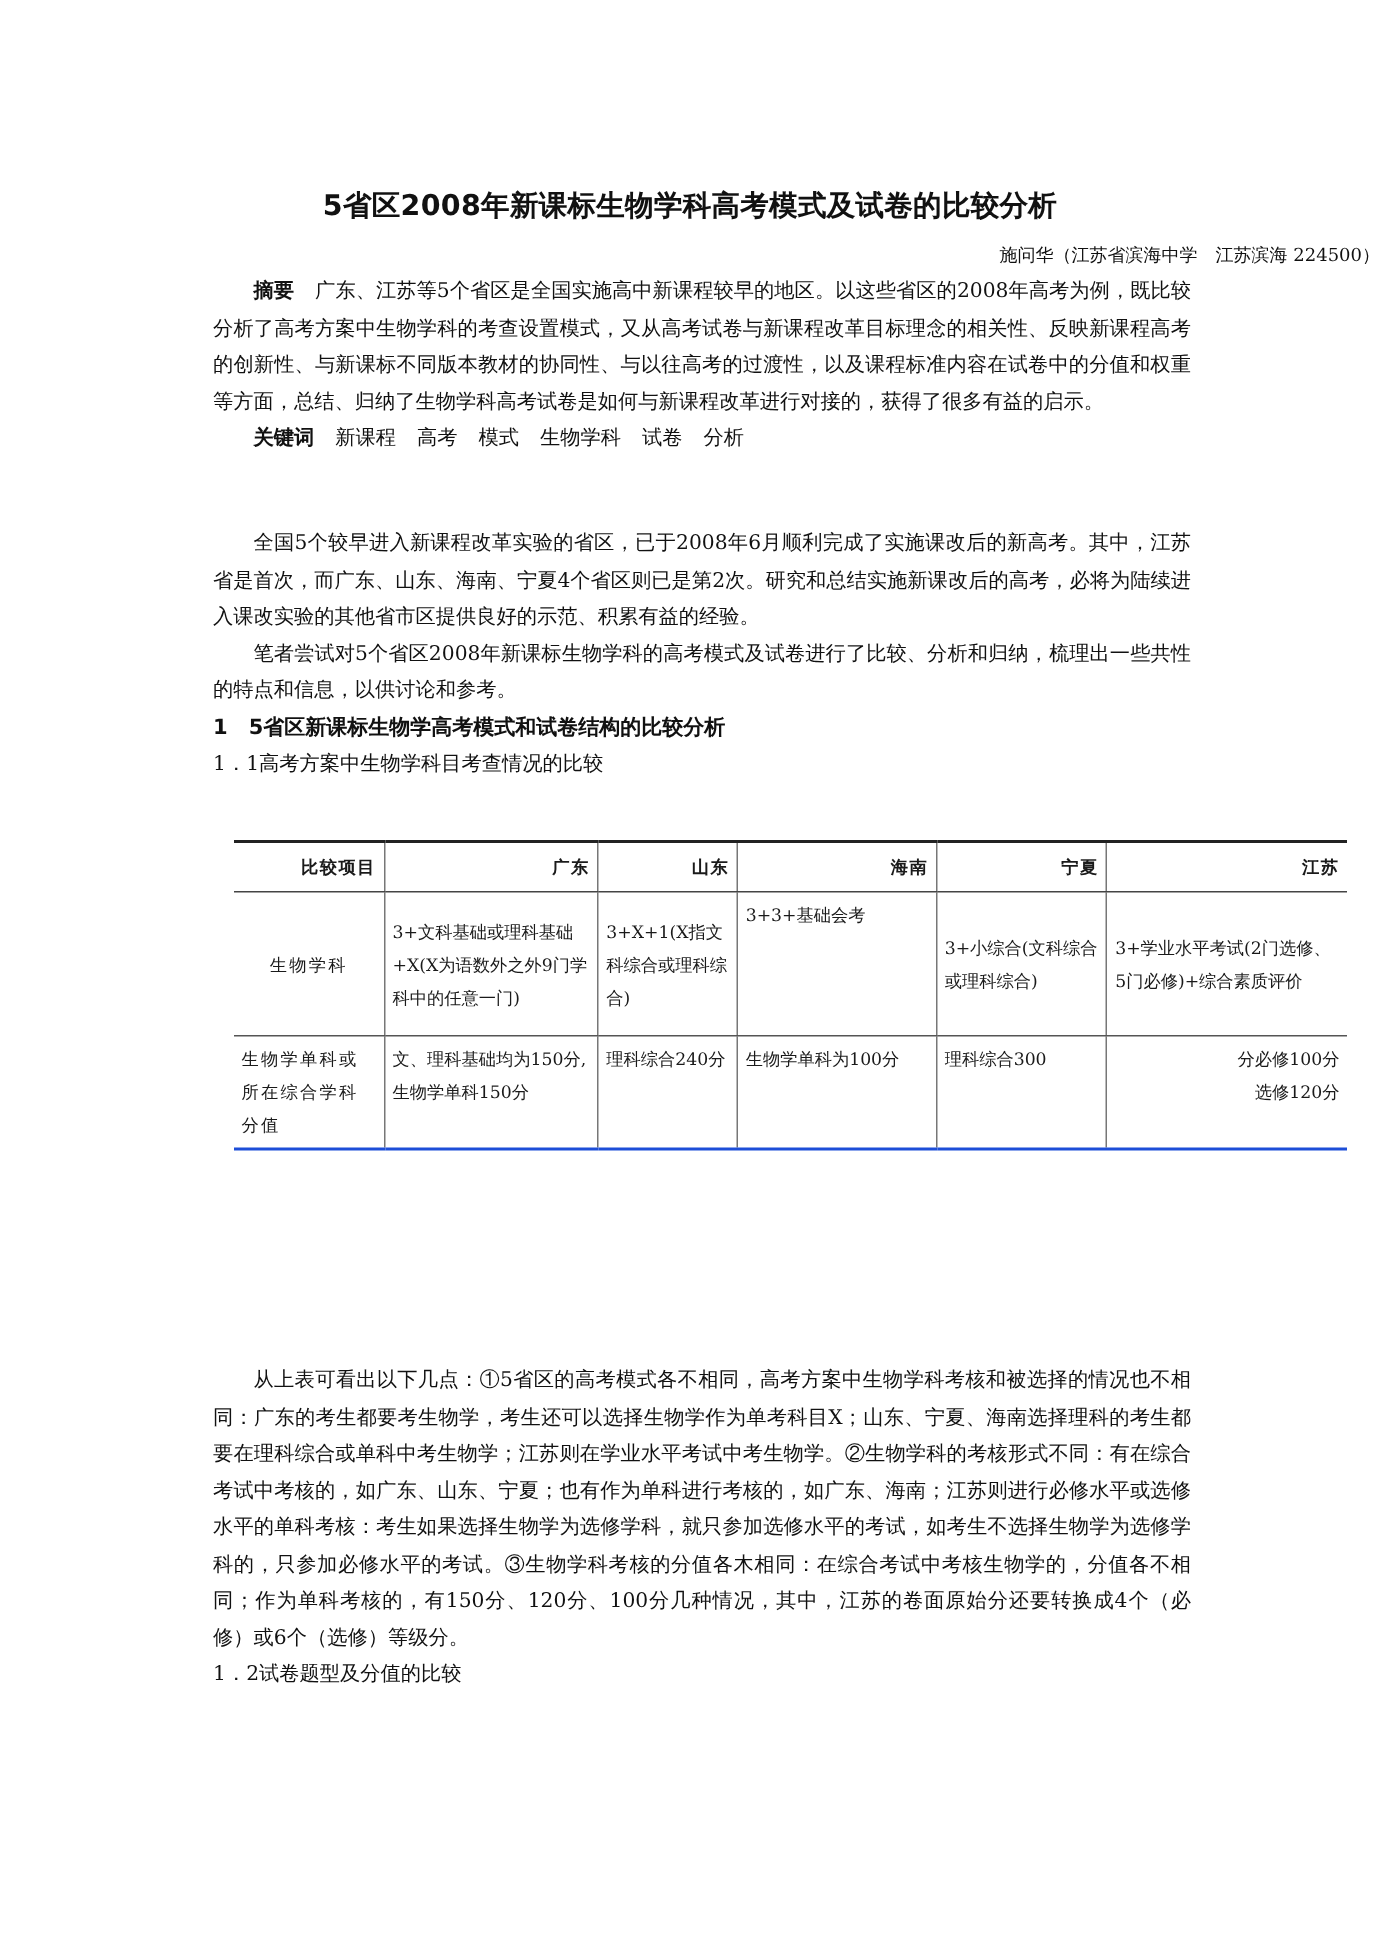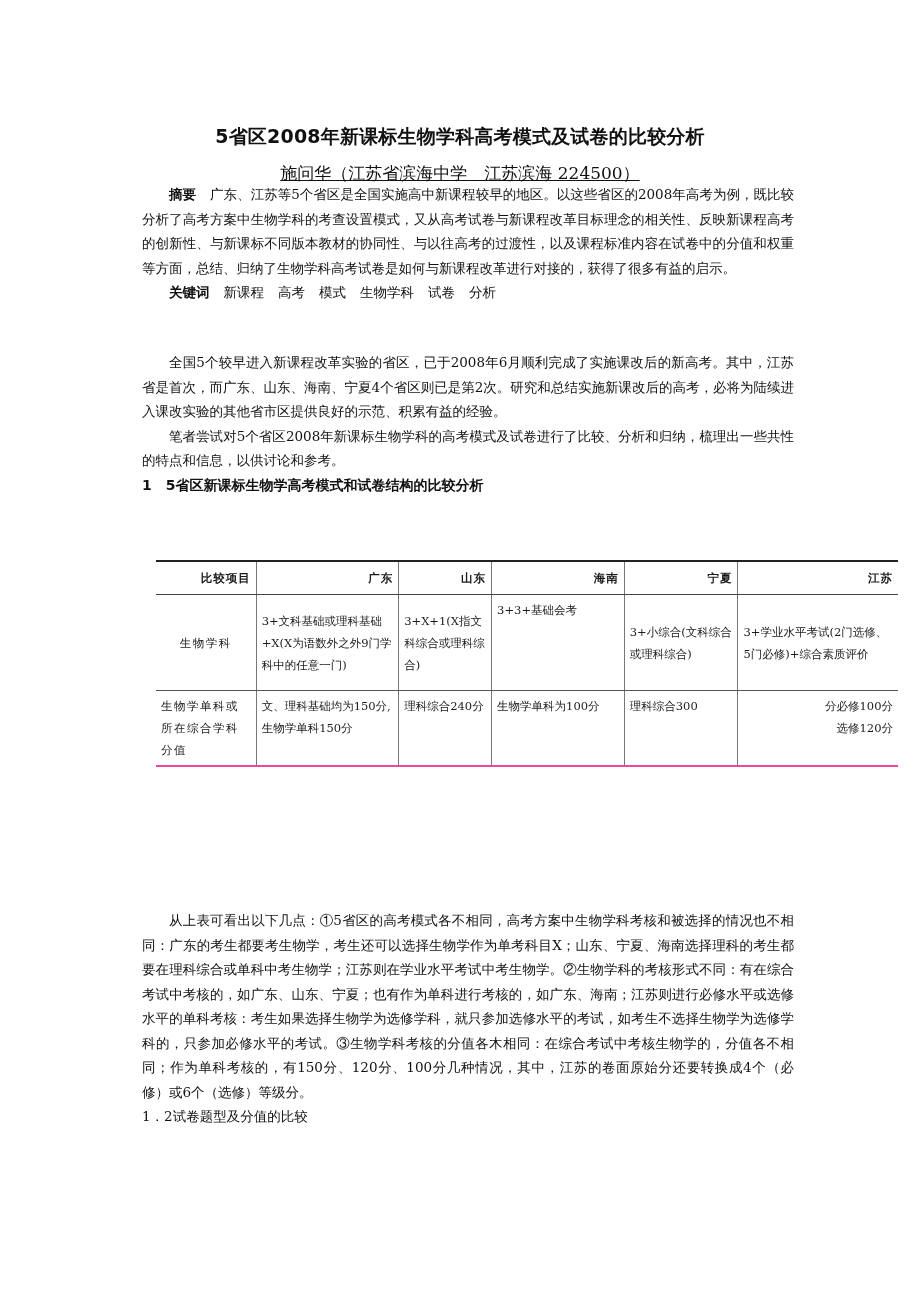--- a/index.html
+++ b/index.html
@@ -1,35 +1,35 @@
 <!DOCTYPE html>
 <html><head>
 <meta charset="utf-8">
 <style>
   html, body { margin: 0; padding: 0; background: #ffffff; }
   body { width: 920px; height: 1302px; position: relative; overflow: hidden; color: #111; font-family: "DejaVu Serif", "Liberation Serif", serif; }
   .page { position: absolute; left: 0; top: 0; width: 816px; height: 1302px; }
   .title { position: absolute; left: 0; width: 920px; top: 124px; text-align: center; font-family: "DejaVu Sans", "Liberation Sans", sans-serif; font-weight: bold; font-size: 19px; letter-spacing: 0.2px; }
-  .author { position: absolute; left: 0; width: 920px; top: 162px; text-align: center; font-size: 17px; text-decoration: underline; }
+  .author { position: absolute; left: 0; width: 920px; top: 162px; text-align: right; font-size: 12px; }
   .body-block { position: absolute; left: 142px; width: 652px; font-size: 13.5px; line-height: 24.5px; text-align: justify; }
   .body-block p { margin: 0; }
   .indent { text-indent: 2em; }
   .bold-label { font-family: "DejaVu Sans", "Liberation Sans", sans-serif; font-weight: bold; margin-right: 14px; }
   .kw { margin-right: 14px; }
   .h1 { font-family: "DejaVu Sans", "Liberation Sans", sans-serif; font-weight: bold; font-size: 14px; }
   .h1 .num { margin-right: 14px; }
   .h2 { font-size: 13.5px; }
 
   table.cmp { position: absolute; left: 156px; top: 560px; width: 742px; border-collapse: collapse; font-size: 11.5px; line-height: 22px; color: #1a1a1a; }
   table.cmp th, table.cmp td { border-left: 1px solid #777; border-right: 1px solid #777; padding: 4px 5px; vertical-align: middle; }
   table.cmp th:first-child, table.cmp td:first-child { border-left: none; }
   table.cmp th:last-child, table.cmp td:last-child { border-right: none; }
   table.cmp tr.head th { font-weight: bold; border-top: 2px solid #222; border-bottom: 1px solid #444; height: 24px; text-align: right; letter-spacing: 1px; }
   table.cmp tr.r td { border-bottom: 1px solid #555; }
-  table.cmp tr.last td { border-bottom: 2px solid #ec4899; }
+  table.cmp tr.last td { border-bottom: 2px solid #1d4ed8; }
   .c0 { width: 90px; }
   .c1 { width: 132px; }
   .c2 { width: 82px; }
   .c3 { width: 122px; }
   .c4 { width: 103px; margin-top: 10px; }
   .c5 { width: 150px; }
   .center { text-align: center; }
   .top { vertical-align: top !important; }
   .lbl { letter-spacing: 1.5px; }
 </style>
@@ -43,20 +43,21 @@
 
   <div class="body-block" style="top:182px;">
     <p class="indent"><span class="bold-label">摘要</span><span>广东、江苏等5个省区是全国实施高中新课程较早的地区。以这些省区的2008年高考为例，既比较分析了高考方案中生物学科的考查设置模式，又从高考试卷与新课程改革目标理念的相关性、反映新课程高考的创新性、与新课标不同版本教材的协同性、与以往高考的过渡性，以及课程标准内容在试卷中的分值和权重等方面，总结、归纳了生物学科高考试卷是如何与新课程改革进行对接的，获得了很多有益的启示。</span></p>
     <p class="indent"><span class="bold-label">关键词</span><span class="kw">新课程</span><span class="kw">高考</span><span class="kw">模式</span><span class="kw">生物学科</span><span class="kw">试卷</span><span class="kw">分析</span></p>
   </div>
 
   <div class="body-block" style="top:350px;">
     <p class="indent">全国5个较早进入新课程改革实验的省区，已于2008年6月顺利完成了实施课改后的新高考。其中，江苏省是首次，而广东、山东、海南、宁夏4个省区则已是第2次。研究和总结实施新课改后的高考，必将为陆续进入课改实验的其他省市区提供良好的示范、积累有益的经验。</p>
     <p class="indent">笔者尝试对5个省区2008年新课标生物学科的高考模式及试卷进行了比较、分析和归纳，梳理出一些共性的特点和信息，以供讨论和参考。</p>
     <p class="h1"><span class="num">1</span><span>5省区新课标生物学高考模式和试卷结构的比较分析</span></p>
+    <p class="h2">1．1高考方案中生物学科目考查情况的比较</p>
   </div>
 
   <table class="cmp">
     <tbody>
         <tr class="head">
       <th class="c0">比较项目</th>
       <th class="c1">广东</th>
       <th class="c2">山东</th>
       <th class="c3">海南</th>
       <th class="c4">宁夏</th>

